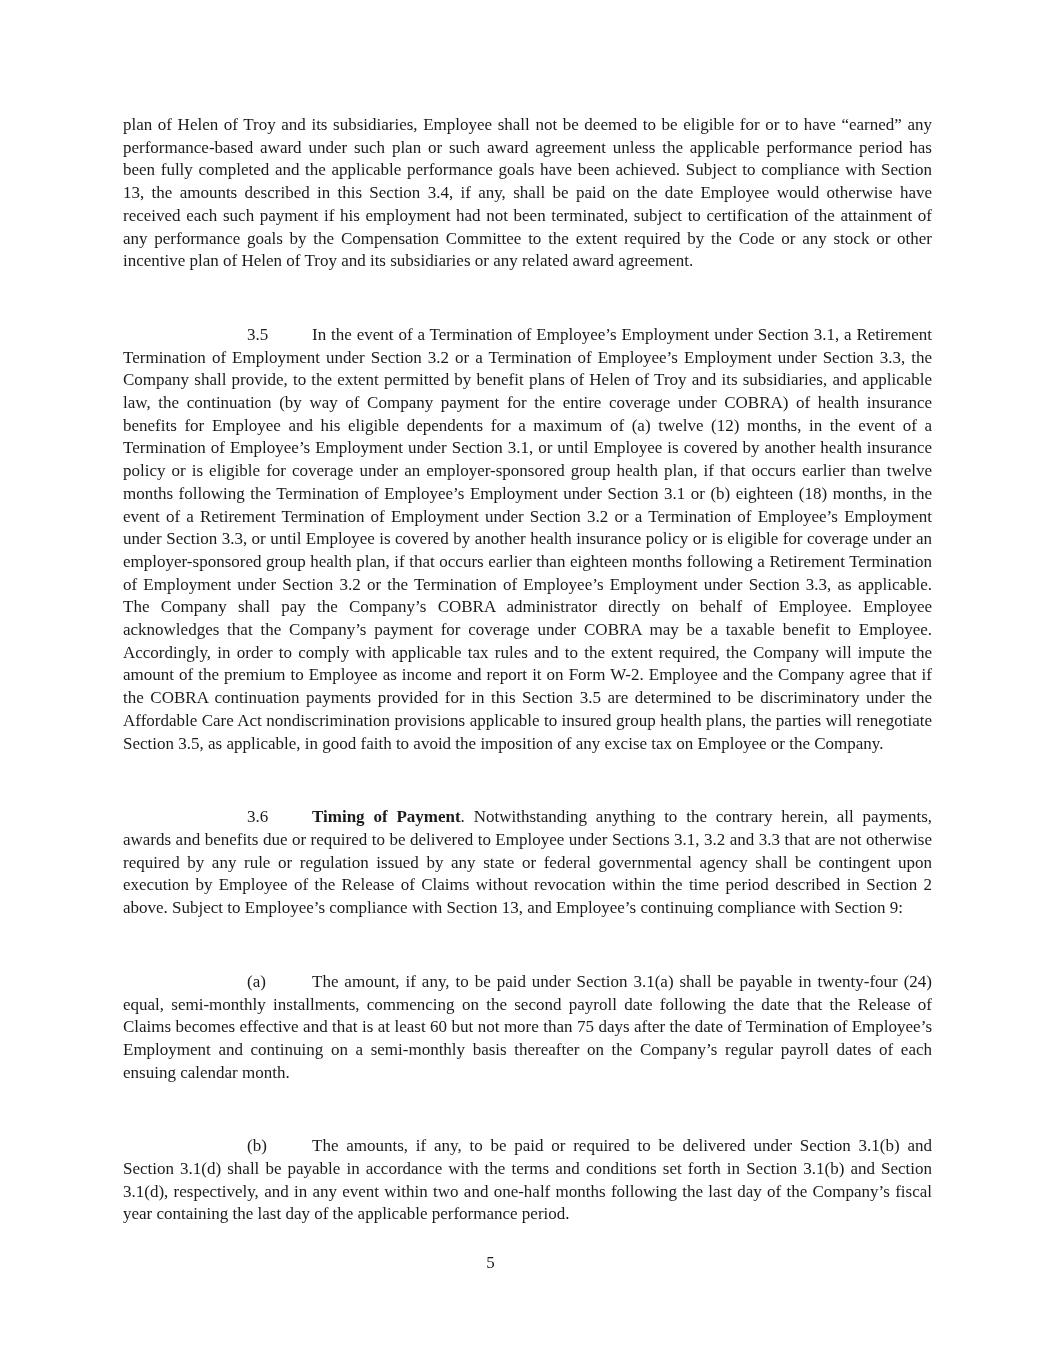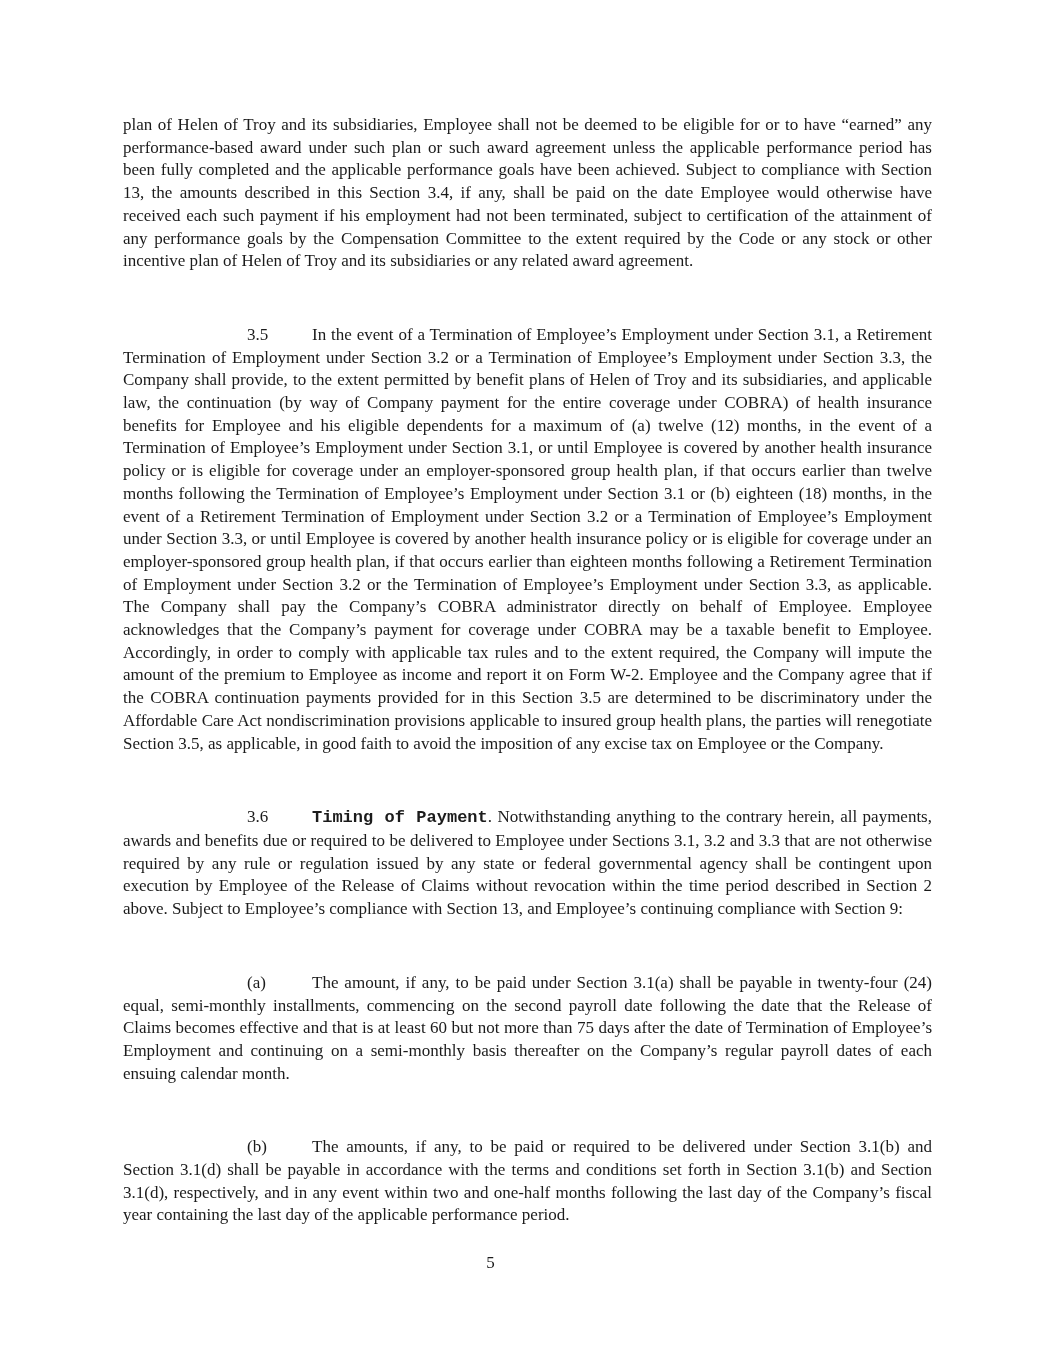--- a/index.html
+++ b/index.html
@@ -33,21 +33,20 @@
     text-indent: 124px;
   }
   .pnum {
     display: inline-block;
     width: 65px;
     text-indent: 0;
     margin-top: 28px;
   }
   .lead-bold {
     font-weight: bold;
-    font-family: Liberation Mono, monospace;
   }
   .page-number {
     position: absolute;
     top: 1252px;
     left: 0;
     width: 100%;
     text-align: center;
     font-size: 17px;
   }
 </style>

